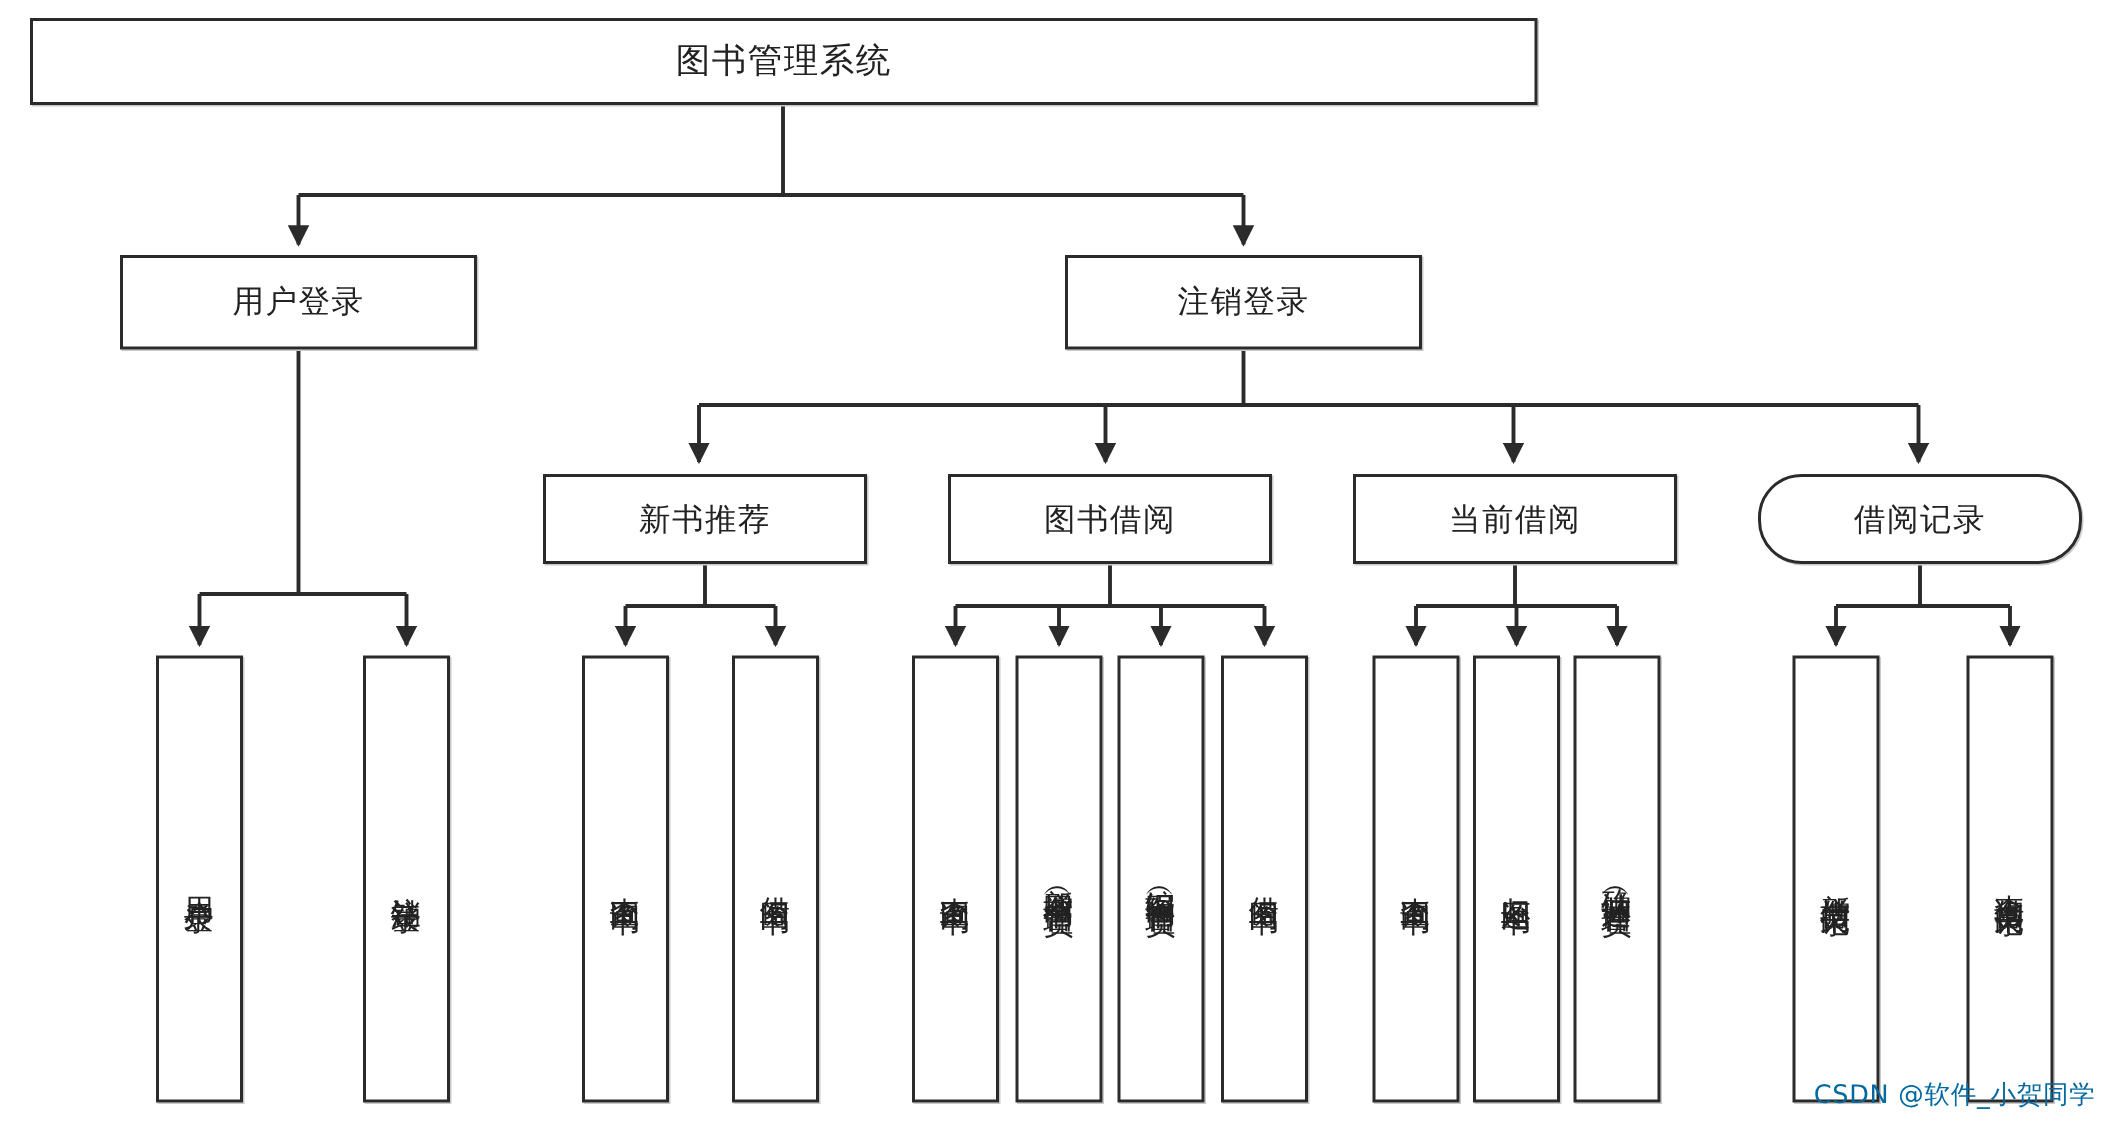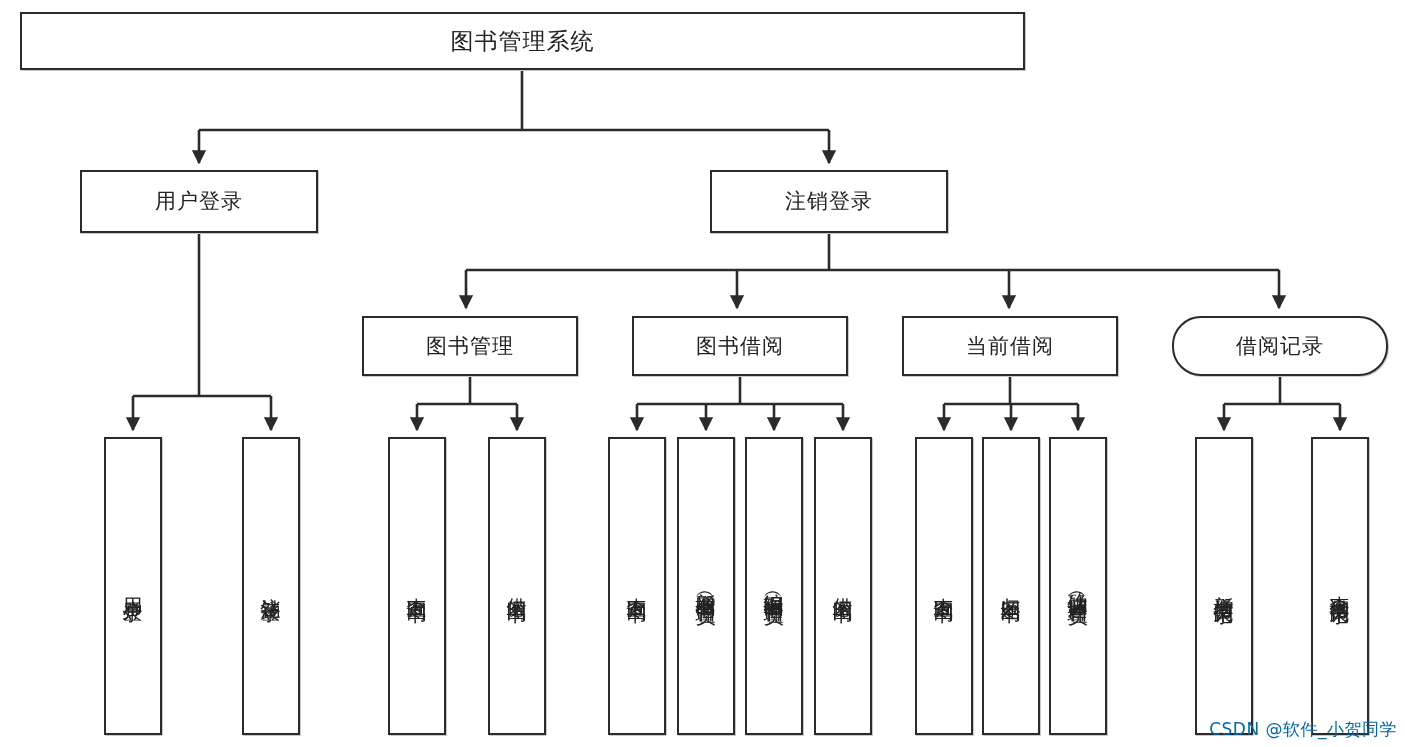--- a/index.html
+++ b/index.html
@@ -130,21 +130,21 @@
   </div>
 
   <div class="node" style="left:80px; top:170px; width:238px; height:63px;">
     <span class="node-label">用户登录</span>
   </div>
   <div class="node" style="left:710px; top:170px; width:238px; height:63px;">
     <span class="node-label">注销登录</span>
   </div>
 
   <div class="node" style="left:362px; top:316px; width:216px; height:60px;">
-    <span class="node-label">图书管理</span>
+    <span class="node-label">新书推荐</span>
   </div>
   <div class="node" style="left:632px; top:316px; width:216px; height:60px;">
     <span class="node-label">图书借阅</span>
   </div>
   <div class="node" style="left:902px; top:316px; width:216px; height:60px;">
     <span class="node-label">当前借阅</span>
   </div>
   <div class="node" style="left:1172px; top:316px; width:216px; height:60px;border-radius:29px;">
     <span class="node-label">借阅记录</span>
   </div>

